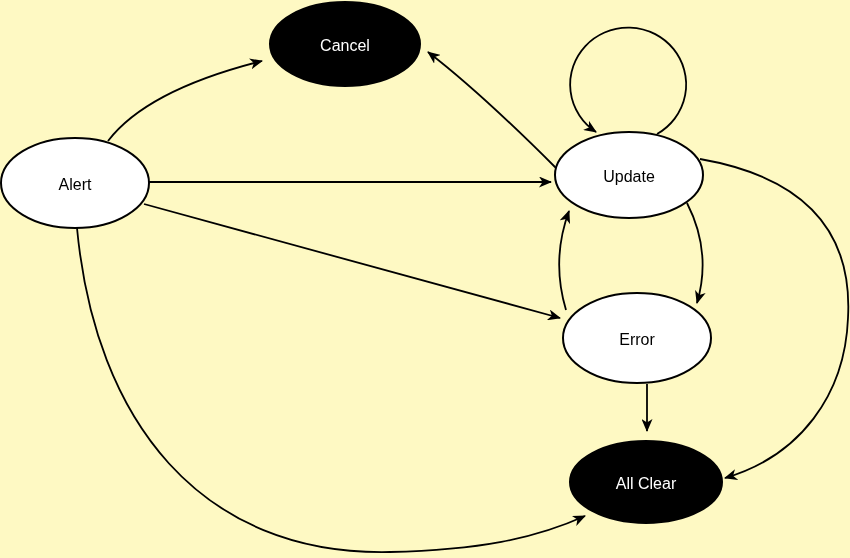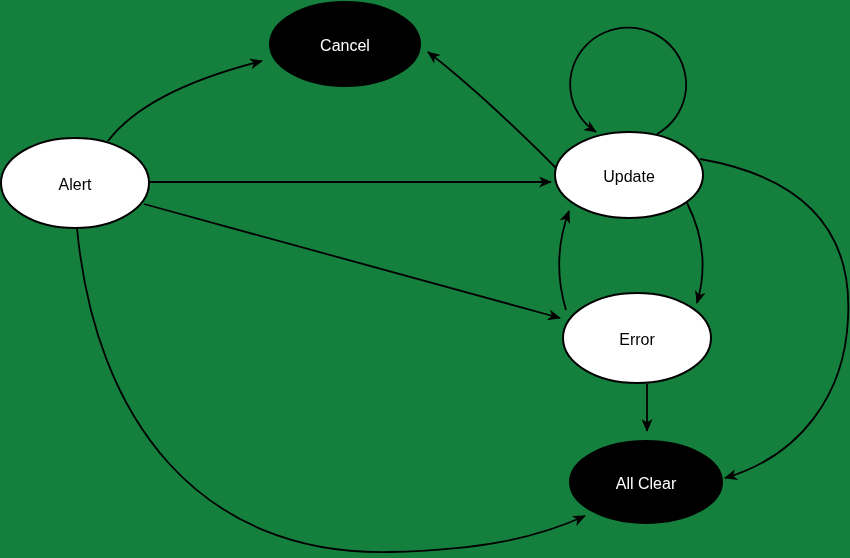--- a/index.html
+++ b/index.html
@@ -5,21 +5,21 @@
   html, body {
     margin: 0;
     padding: 0;
     background: #ffffff;
     font-family: "Liberation Sans", sans-serif;
   }
   .canvas {
     position: relative;
     width: 850px;
     height: 558px;
-    background: #15803d;
+    background: #fef9c3;
     overflow: hidden;
   }
   svg { display: block; }
   .edge {
     fill: none;
     stroke: #000000;
     stroke-width: 1.8;
   }
   .node-shape {
     stroke: #000000;

